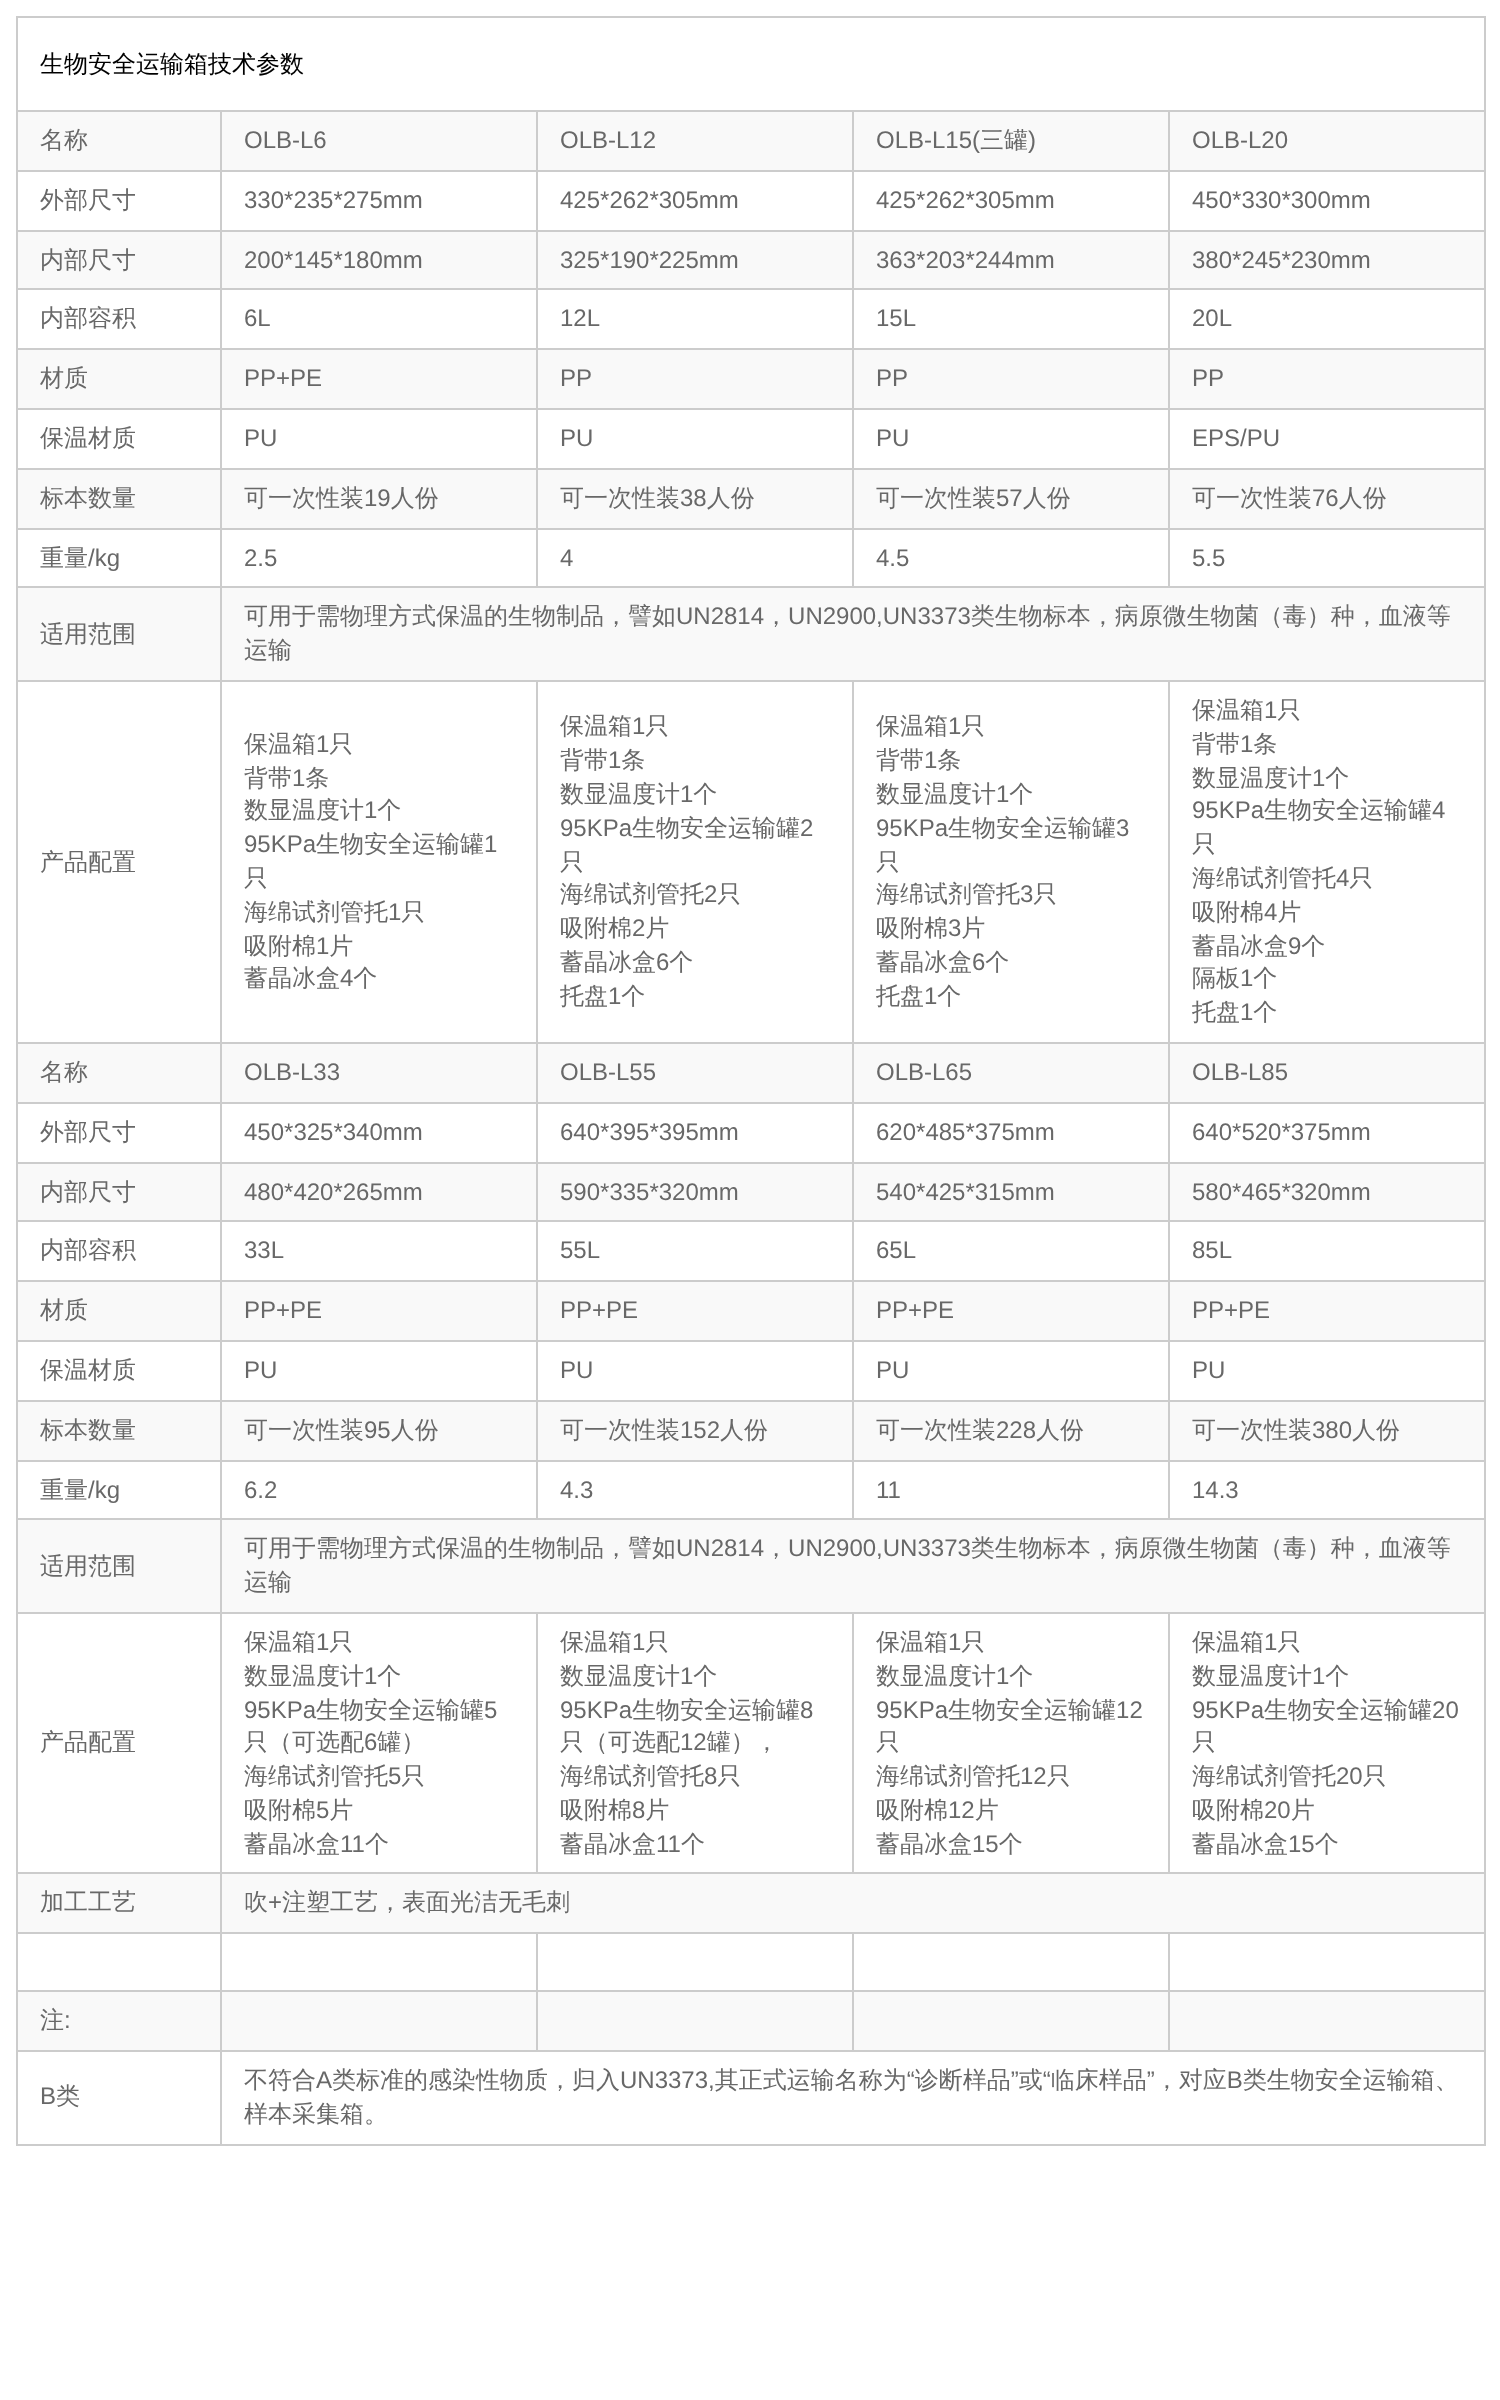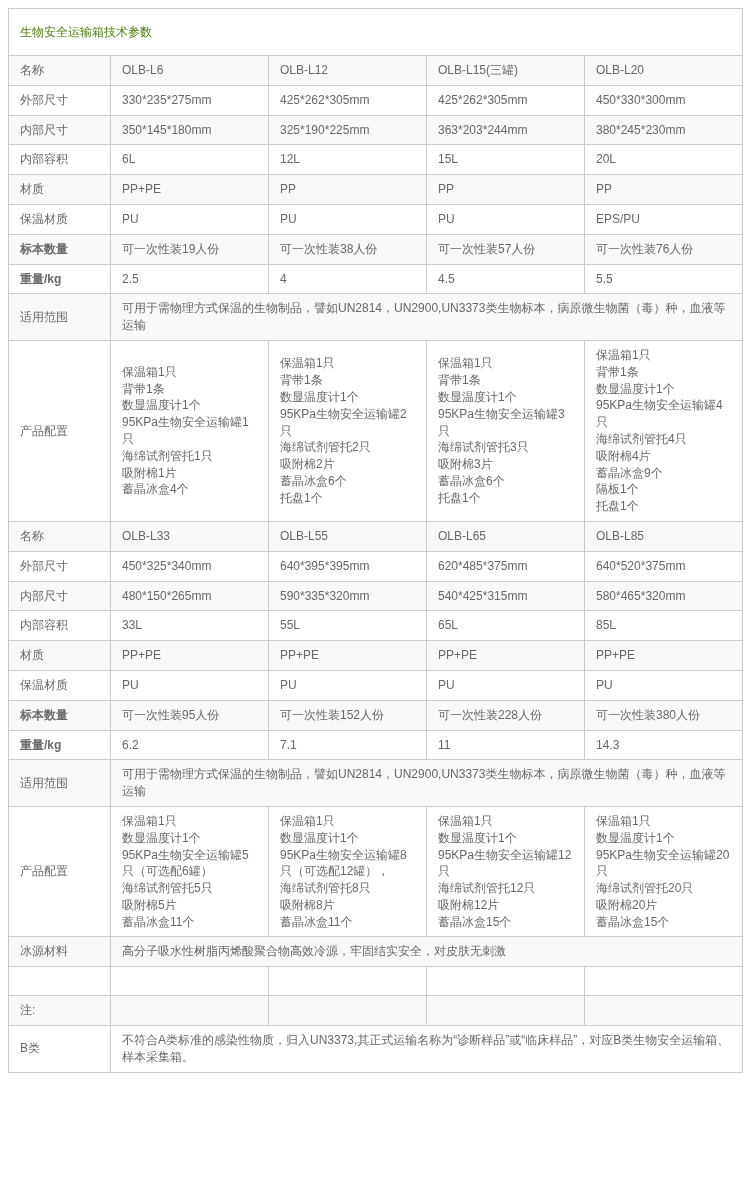--- a/index.html
+++ b/index.html
@@ -26,27 +26,27 @@
     vertical-align: middle;
     text-align: left;
     line-height: 1.4;
     overflow: hidden;
     word-break: break-all;
   }
   td.title-cell {
     height: 34px;
     vertical-align: top;
     padding-top: 9px;
-    color: #4d7c0f;
+    color: #000000;
   }
   tbody tr:nth-child(odd) {
     background: #f9f9f9;
   }
   td.label-cell.bold {
-    font-weight: bold;
+    font-weight: normal;
   }
   td.config {
     white-space: pre-line;
     vertical-align: top;
     padding-top: 5px;
     padding-bottom: 8px;
   }
   tr.empty-row td {
     height: 16px;
   }
@@ -78,21 +78,21 @@
         </tr>
         <tr>
           <td class="label-cell">外部尺寸</td>
           <td class="value-cell">330*235*275mm</td>
           <td class="value-cell">425*262*305mm</td>
           <td class="value-cell">425*262*305mm</td>
           <td class="value-cell">450*330*300mm</td>
         </tr>
         <tr>
           <td class="label-cell">内部尺寸</td>
-          <td class="value-cell">350*145*180mm</td>
+          <td class="value-cell">200*145*180mm</td>
           <td class="value-cell">325*190*225mm</td>
           <td class="value-cell">363*203*244mm</td>
           <td class="value-cell">380*245*230mm</td>
         </tr>
         <tr>
           <td class="label-cell">内部容积</td>
           <td class="value-cell">6L</td>
           <td class="value-cell">12L</td>
           <td class="value-cell">15L</td>
           <td class="value-cell">20L</td>
@@ -173,21 +173,21 @@
         </tr>
         <tr>
           <td class="label-cell">外部尺寸</td>
           <td class="value-cell">450*325*340mm</td>
           <td class="value-cell">640*395*395mm</td>
           <td class="value-cell">620*485*375mm</td>
           <td class="value-cell">640*520*375mm</td>
         </tr>
         <tr>
           <td class="label-cell">内部尺寸</td>
-          <td class="value-cell">480*150*265mm</td>
+          <td class="value-cell">480*420*265mm</td>
           <td class="value-cell">590*335*320mm</td>
           <td class="value-cell">540*425*315mm</td>
           <td class="value-cell">580*465*320mm</td>
         </tr>
         <tr>
           <td class="label-cell">内部容积</td>
           <td class="value-cell">33L</td>
           <td class="value-cell">55L</td>
           <td class="value-cell">65L</td>
           <td class="value-cell">85L</td>
@@ -209,21 +209,21 @@
         <tr>
           <td class="label-cell bold">标本数量</td>
           <td class="value-cell">可一次性装95人份</td>
           <td class="value-cell">可一次性装152人份</td>
           <td class="value-cell">可一次性装228人份</td>
           <td class="value-cell">可一次性装380人份</td>
         </tr>
         <tr>
           <td class="label-cell bold">重量/kg</td>
           <td class="value-cell">6.2</td>
-          <td class="value-cell">7.1</td>
+          <td class="value-cell">4.3</td>
           <td class="value-cell">11</td>
           <td class="value-cell">14.3</td>
         </tr>
         <tr>
           <td class="label-cell">适用范围</td>
           <td colspan="4" class="value-cell span-cell">可用于需物理方式保温的生物制品，譬如UN2814，UN2900,UN3373类生物标本，病原微生物菌（毒）种，血液等运输</td>
         </tr>
         <tr>
           <td class="label-cell">产品配置</td>
           <td class="value-cell config">保温箱1只
@@ -245,22 +245,22 @@
 吸附棉12片
 蓄晶冰盒15个</td>
           <td class="value-cell config">保温箱1只
 数显温度计1个
 95KPa生物安全运输罐20只
 海绵试剂管托20只
 吸附棉20片
 蓄晶冰盒15个</td>
         </tr>
         <tr>
-          <td class="label-cell">冰源材料</td>
-          <td colspan="4" class="value-cell span-cell">高分子吸水性树脂丙烯酸聚合物高效冷源，牢固结实安全，对皮肤无刺激</td>
+          <td class="label-cell">加工工艺</td>
+          <td colspan="4" class="value-cell span-cell">吹+注塑工艺，表面光洁无毛刺</td>
         </tr>
         <tr class="empty-row">
           <td class="label-cell"></td>
           <td class="value-cell"></td>
           <td class="value-cell"></td>
           <td class="value-cell"></td>
           <td class="value-cell"></td>
         </tr>
         <tr>
           <td class="label-cell">注:</td>

